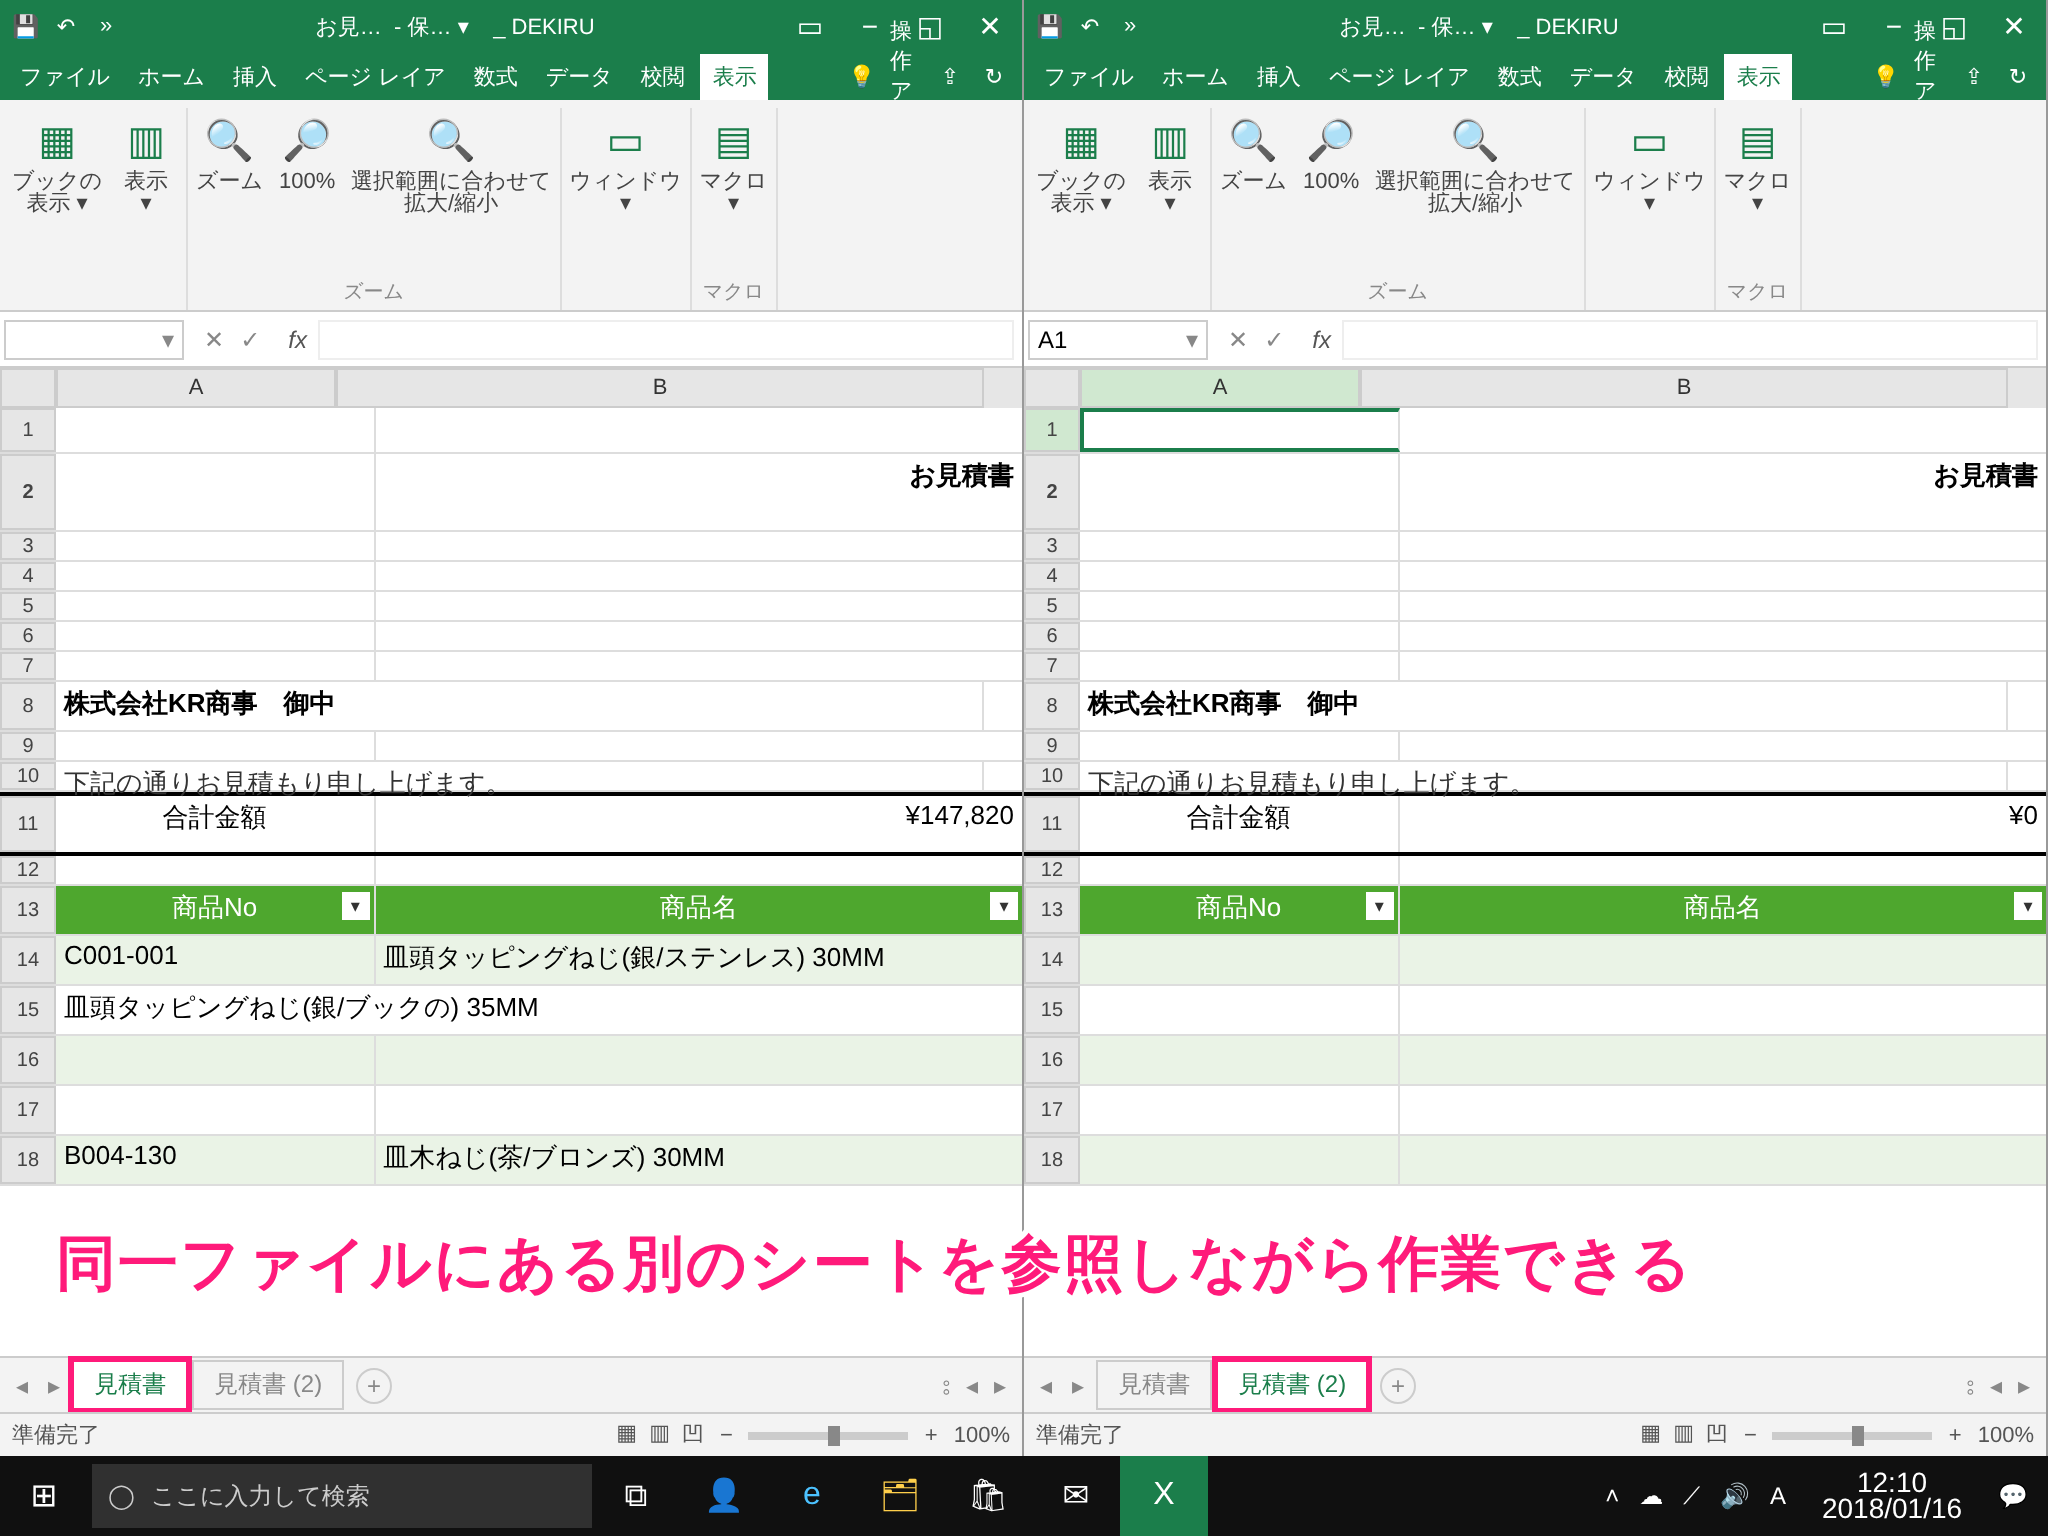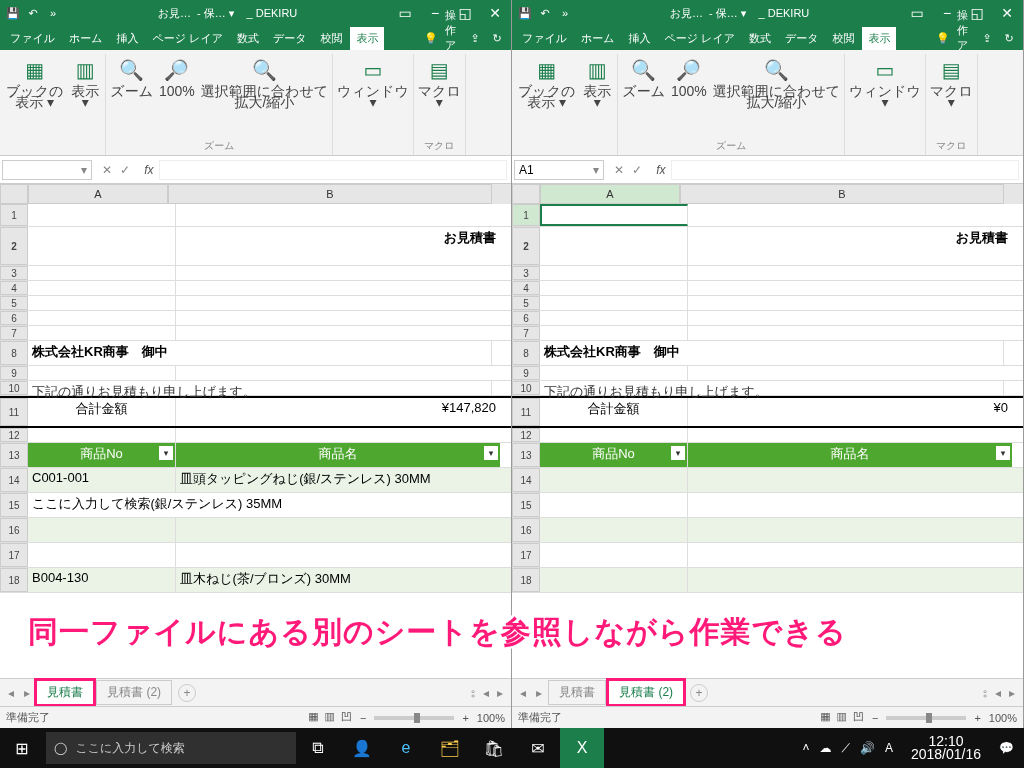--- a/index.html
+++ b/index.html
@@ -23,41 +23,41 @@
 .tabs .tab.active { background: #fff; color: #1b7e4b; }
 .tabs .restico { margin-left: auto; display: flex; gap: 6px; padding: 0 6px 4px 0; }
 .tabs .restico span { width: 16px; height: 16px; display: inline-flex; align-items: center; justify-content: center; }
 
 
 .ribbon { height: 106px; background: #f3f3f3; border-bottom: 1px solid #ccc; display: flex; padding: 4px 2px 0 2px; font-size: 11px; color: #444; }
 .rgrp { display: flex; flex-direction: column; align-items: center; border-right: 1px solid #ddd; padding: 0 2px; }
 .rgrp .btns { display: flex; gap: 2px; flex: 1; }
 .rgrp .rbtn { display: flex; flex-direction: column; align-items: center; justify-content: flex-start; padding: 2px 2px; gap: 2px; min-width: 36px; }
 .rgrp .rbtn .ico { width: 28px; height: 28px; display: flex; align-items: center; justify-content: center; font-size: 20px; color: #1b7e4b; }
-.rgrp .rbtn .lbl { font-size: 14px; line-height: 11px; text-align: center; white-space: pre; }
+.rgrp .rbtn .lbl { font-size: 11px; line-height: 11px; text-align: center; white-space: pre; }
 .rgrp .grplabel { font-size: 10px; color: #888; text-align: center; padding: 2px 0; width: 100%; }
 
 
 .fbar { height: 28px; display: flex; align-items: center; border-bottom: 1px solid #ccc; font-size: 12px; background: #fff; }
 .fbar .namebox { width: 90px; border: 1px solid #ccc; margin: 2px; padding: 2px 4px; display: flex; align-items: center; justify-content: space-between; }
 .fbar .fxbtns { display: flex; gap: 8px; padding: 0 8px; color: #888; }
 .fbar .fx { font-style: italic; margin: 0 6px; color: #555; }
 .fbar .fval { flex: 1; border: 1px solid #eee; height: 20px; margin-right: 4px; }
 
 
 .grid { flex: 1; overflow: hidden; position: relative; background: #fff; }
 .ghead { display: flex; height: 20px; background: #e6e6e6; font-size: 11px; }
 .ghead .corner { width: 28px; border: 1px solid #ccc; background: #e6e6e6; }
 .ghead .ch { border: 1px solid #ccc; text-align: center; line-height: 18px; color: #333; }
 .ghead .ch.A { width: 140px; }
 .ghead .ch.B { width: 324px; }
 .gbody { position: relative; }
 .gbody .row { display: flex; border-bottom: 1px solid #ddd; }
 .gbody .row .rh { width: 28px; background: #e6e6e6; border: 1px solid #ccc; font-size: 10px; text-align: center; color: #444; display:flex;align-items:center;justify-content:center; }
-.gbody .row .cA { width: 148px; border-right: 1px solid #ddd; padding: 2px 4px; font-size: 13px; }
+.gbody .row .cA { width: 160px; border-right: 1px solid #ddd; padding: 2px 4px; font-size: 13px; }
 .gbody .row .cB { width: 324px; padding: 2px 4px; font-size: 13px; }
 .row1  .rh, .row1  .cA, .row1  .cB { height: 22px; }
 .row2  .rh, .row2  .cA, .row2  .cB { height: 38px; font-size: 22px; font-weight: bold; }
 .rowS  .rh, .rowS  .cA, .rowS  .cB { height: 14px; }
 .rowN  .rh, .rowN  .cA, .rowN  .cB { height: 24px; }
 .totalRow .rh, .totalRow .cA, .totalRow .cB { height: 28px; }
 
 .title-big { text-align: right; padding-right: 8px; }
 .company { font-weight: bold; font-size: 15px; }
 .note { font-size: 11px; color: #333; }
@@ -281,21 +281,21 @@
           <div class="cA tblHead"><span>商品No</span><span class="dd">▾</span></div>
           <div class="cB tblHead"><span>商品名</span><span class="dd">▾</span></div>
         </div>
       <div class="row rowN tblRow even">
           <div class="rh">14</div>
           <div class="cA">C001-001</div>
           <div class="cB">皿頭タッピングねじ(銀/ステンレス) 30MM</div>
         </div>
       <div class="row rowN tblRow">
           <div class="rh">15</div>
-          <div class="cB">ここに入力して検索(銀/ステンレス) 35MM</div>
+          <div class="cB">皿頭タッピングねじ(銀/ブックの) 35MM</div>
         </div>
       <div class="row rowN tblRow even">
           <div class="rh">16</div>
           <div class="cA"></div>
           <div class="cB"></div>
         </div>
       <div class="row rowN tblRow">
           <div class="rh">17</div>
           <div class="cA"></div>
           <div class="cB"></div>

